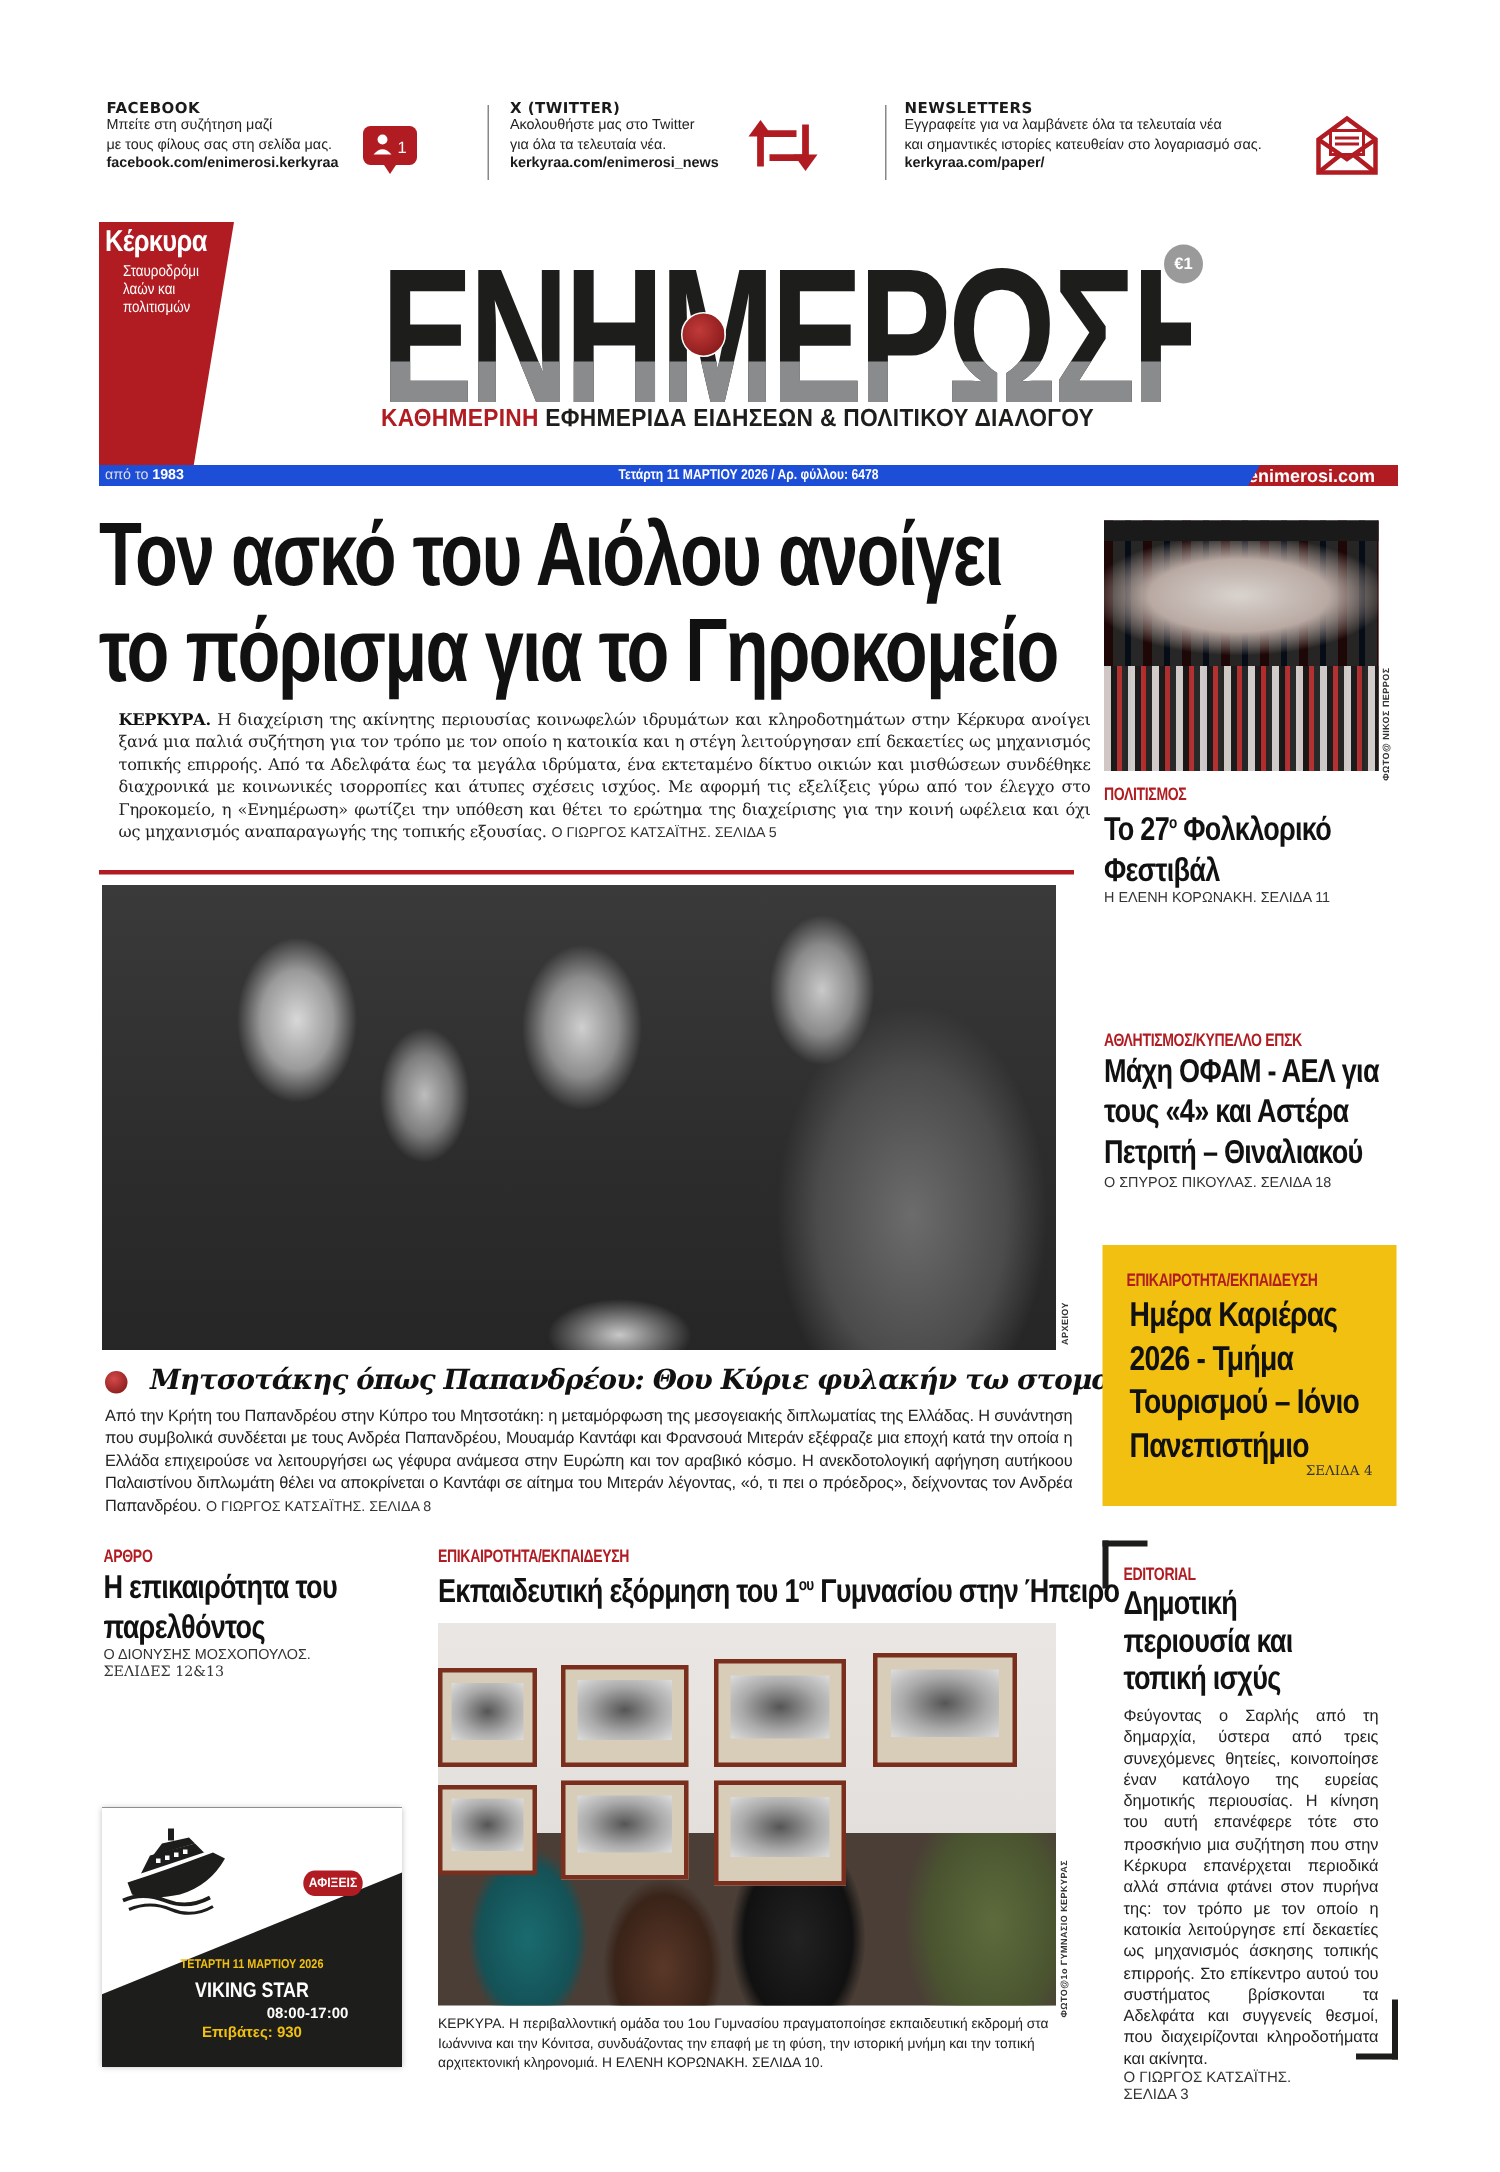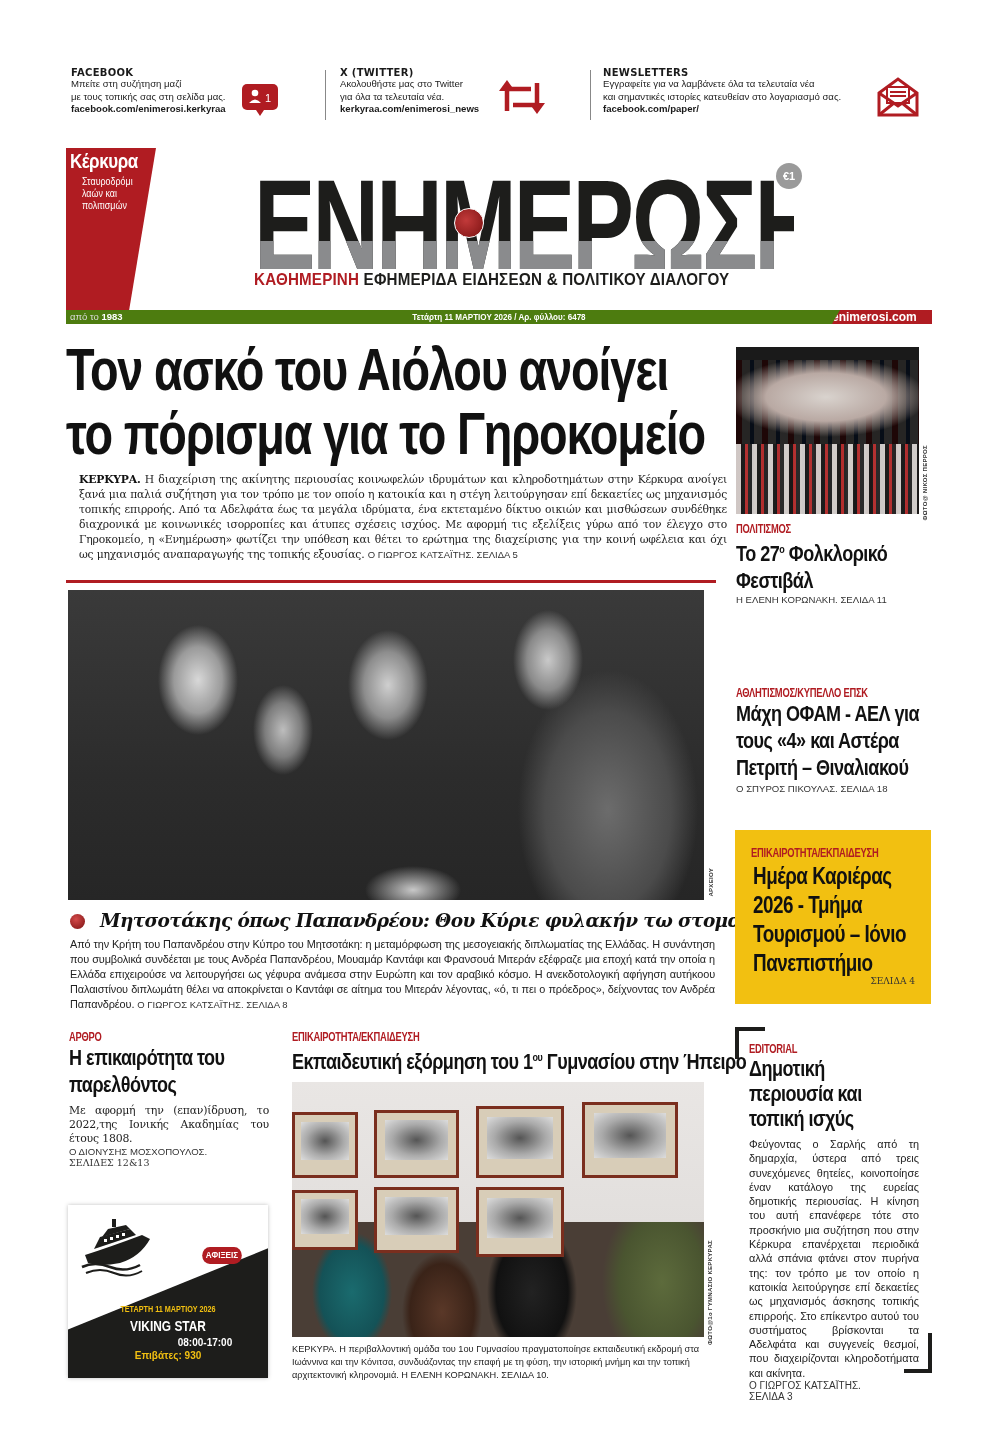--- a/index.html
+++ b/index.html
@@ -24,21 +24,21 @@
   .logo-text { position: absolute; left: 0; top: -14px; font-family: "Liberation Sans", sans-serif; font-weight: bold; font-size: 128px; letter-spacing: -4px; line-height: 128px; transform: scaleX(0.72); transform-origin: left top; white-space: nowrap; }
   .logo-dark { color: #1d1d1b; }
   .logo-lower { position: absolute; left: 0; top: 66px; height: 30px; width: 540px; overflow: hidden; }
   .logo-lower .logo-text { top: -80px; color: #8a8b8d; }
   .logo-globe { position: absolute; left: 454px; top: 208px; width: 30px; height: 30px; border-radius: 50%; background: radial-gradient(circle at 40% 40%, #c23a3a, #7a1111); border: 1px solid #fff; }
   .price-badge { position: absolute; left: 776px; top: 163px; width: 26px; height: 26px; border-radius: 50%; background: #9a9a9a; color: #fff; font-size: 11px; font-weight: bold; text-align: center; line-height: 26px; }
   .tagline { position: absolute; left: 254px; top: 270px; font-family: "Liberation Sans", sans-serif; font-weight: bold; font-size: 16.5px; letter-spacing: 0.2px; white-space: nowrap; transform: scaleX(0.92); transform-origin: left; }
   .tagline .t1 { color: #b01c22; }
   .tagline .t2 { color: #1d1d1b; }
 
-  .infobar { position: absolute; left: 66px; top: 310px; width: 866px; height: 14px; background: #4d7c0f; }
+  .infobar { position: absolute; left: 66px; top: 310px; width: 866px; height: 14px; background: #1d4ed8; }
   .infobar .since { position: absolute; left: 4px; top: 1px; font-size: 9.5px; color: #ddd; }
   .infobar .since b { color: #fff; }
   .infobar .date { position: absolute; left: 0; right: 0; top: 1px; text-align: center; font-size: 9.5px; color: #fff; font-weight: bold; transform: scaleX(0.85); }
   .infobar .site { position: absolute; right: 0; top: 0; height: 14px; width: 100px; background: #b01c22; color: #fff; font-size: 12px; font-weight: bold; text-align: left; padding-right: 6px; line-height: 14px; clip-path: polygon(8% 0, 100% 0, 100% 100%, 0 100%); }
 
   
   .headline { position: absolute; left: 66px; top: 338px; width: 660px; font-family: "Liberation Sans", sans-serif; font-weight: bold; font-size: 60px; line-height: 64px; letter-spacing: -1.5px; color: #111; transform: scaleX(0.78); transform-origin: left top; width: 860px; }
   .lead { position: absolute; left: 79px; top: 472px; width: 648px; font-family: "DejaVu Serif", serif; font-size: 10.8px; line-height: 15px; text-align: justify; color: #222; letter-spacing: -0.2px; }
   .lead b { color: #111; }
   .byline-small { font-family: "Liberation Sans", sans-serif; font-size: 9.5px; color: #333; letter-spacing: 0; }
@@ -110,21 +110,21 @@
   .frame::after { content: ""; position: absolute; left: 10%; right: 10%; top: 12%; bottom: 25%; background: radial-gradient(ellipse at center, #555 0%, #aaa 55%, #ddd 100%); }
   .school-caption { position: absolute; left: 292px; top: 1343px; width: 425px; font-family: "Liberation Sans", sans-serif; font-size: 9.2px; line-height: 12.8px; color: #222; }
 </style>
 </head>
 <body>
 
 <section>
   <div class="abs" style="left:71px; top:67px; width:170px;">
     <div class="promo-title">FACEBOOK</div>
     <div class="promo-text">Μπείτε στη συζήτηση μαζί</div>
-    <div class="promo-text">με τους τοπικής σας στη σελίδα μας.</div>
+    <div class="promo-text">με τους φίλους σας στη σελίδα μας.</div>
     <div class="promo-link">facebook.com/enimerosi.kerkyraa</div>
   </div>
   <div class="abs" style="left:241px; top:83px; width:38px; height:36px;">
     <svg width="38" height="36" viewBox="0 0 38 36">
       <rect x="1" y="1" width="36" height="26" rx="5" fill="#b01c22"></rect>
       <polygon points="15,27 23,27 19,33" fill="#b01c22"></polygon>
       <circle cx="14" cy="10" r="3.3" fill="#fff"></circle>
       <path d="M8 20 Q14 13 20 20 Z" fill="#fff"></path>
       <text x="24" y="19" font-size="11" fill="#fff" font-family="Liberation Sans, sans-serif">1</text>
     </svg>
@@ -146,21 +146,21 @@
       <polygon points="32,26 40,37 48,26" fill="#b01c22"></polygon>
     </svg>
   </div>
 
   <div class="vsep" style="left:590px; top:70px; height:50px;"></div>
 
   <div class="abs" style="left:603px; top:67px; width:260px;">
     <div class="promo-title">NEWSLETTERS</div>
     <div class="promo-text">Εγγραφείτε για να λαμβάνετε όλα τα τελευταία νέα</div>
     <div class="promo-text">και σημαντικές ιστορίες κατευθείαν στο λογαριασμό σας.</div>
-    <div class="promo-link">facebook.com/paper/</div>
+    <div class="promo-link">kerkyraa.com/paper/</div>
   </div>
   <div class="abs" style="left:876px; top:75px; width:44px; height:44px;">
     <svg width="44" height="44" viewBox="0 0 44 44">
       <path d="M3 18 L22 4 L41 18 V40 H3 Z" stroke="#b01c22" stroke-width="3" fill="none"></path>
       <rect x="11" y="12" width="22" height="16" fill="#fff" stroke="#b01c22" stroke-width="2"></rect>
       <line x1="14" y1="17" x2="30" y2="17" stroke="#b01c22" stroke-width="2"></line>
       <line x1="14" y1="21" x2="30" y2="21" stroke="#b01c22" stroke-width="2"></line>
       <path d="M3 18 L22 31 L41 18" stroke="#b01c22" stroke-width="3" fill="none"></path>
       <path d="M3 40 L18 28 M41 40 L26 28" stroke="#b01c22" stroke-width="3" fill="none"></path>
     </svg>
@@ -248,21 +248,20 @@
     <div class="rhead" style="width:200px; font-size:22px; line-height:25px;">Δημοτική περιουσία και τοπική ισχύς</div>
     <p class="ed-body" style="margin-top:6px;">Φεύγοντας ο Σαρλής από τη δημαρχία, ύστερα από τρεις συνεχόμενες θητείες, κοινοποίησε έναν κατάλογο της ευρείας δημοτικής περιουσίας. Η κίνηση του αυτή επανέφερε τότε στο προσκήνιο μια συζήτηση που στην Κέρκυρα επανέρχεται περιοδικά αλλά σπάνια φτάνει στον πυρήνα της: τον τρόπο με τον οποίο η κατοικία λειτούργησε επί δεκαετίες ως μηχανισμός άσκησης τοπικής επιρροής. Στο επίκεντρο αυτού του συστήματος βρίσκονται τα Αδελφάτα και συγγενείς θεσμοί, που διαχειρίζονται κληροδοτήματα και ακίνητα.</p>
     <div class="rbyline" style="font-size:10px;">Ο ΓΙΩΡΓΟΣ ΚΑΤΣΑΪΤΗΣ.</div>
     <div class="rbyline" style="font-size:10px;">ΣΕΛΙΔΑ 3</div>
   </div>
 </aside>
 
 <article class="abs" style="left:69px; top:1030px; width:200px;">
   <div class="cat">ΑΡΘΡΟ</div>
   <div class="rhead" style="width:230px; font-size:22px; line-height:27px;">Η επικαιρότητα του παρελθόντος</div>
-  <p class="arthro-body" style="margin-top:6px;">Με αφορμή την (επαν)ίδρυση, το 2022,της Ιονικής Ακαδημίας του έτους 1808.</p>
   <div class="rbyline">Ο ΔΙΟΝΥΣΗΣ ΜΟΣΧΟΠΟΥΛΟΣ.</div>
   <div class="rbyline" style="font-family:'DejaVu Serif', serif; font-size:9.5px;">ΣΕΛΙΔΕΣ 12&amp;13</div>
 </article>
 
 <section class="ship-card">
   <div class="white-tri"></div>
   <div class="ship-icon">
     <svg width="75" height="60" viewBox="0 0 75 60">
       <path d="M5 38 Q30 30 62 18 L70 22 Q60 40 40 46 Q20 50 8 46 Z" fill="#1d1d1b"></path>
       <path d="M14 32 L20 20 L50 12 L56 18 Z" fill="#1d1d1b"></path>

